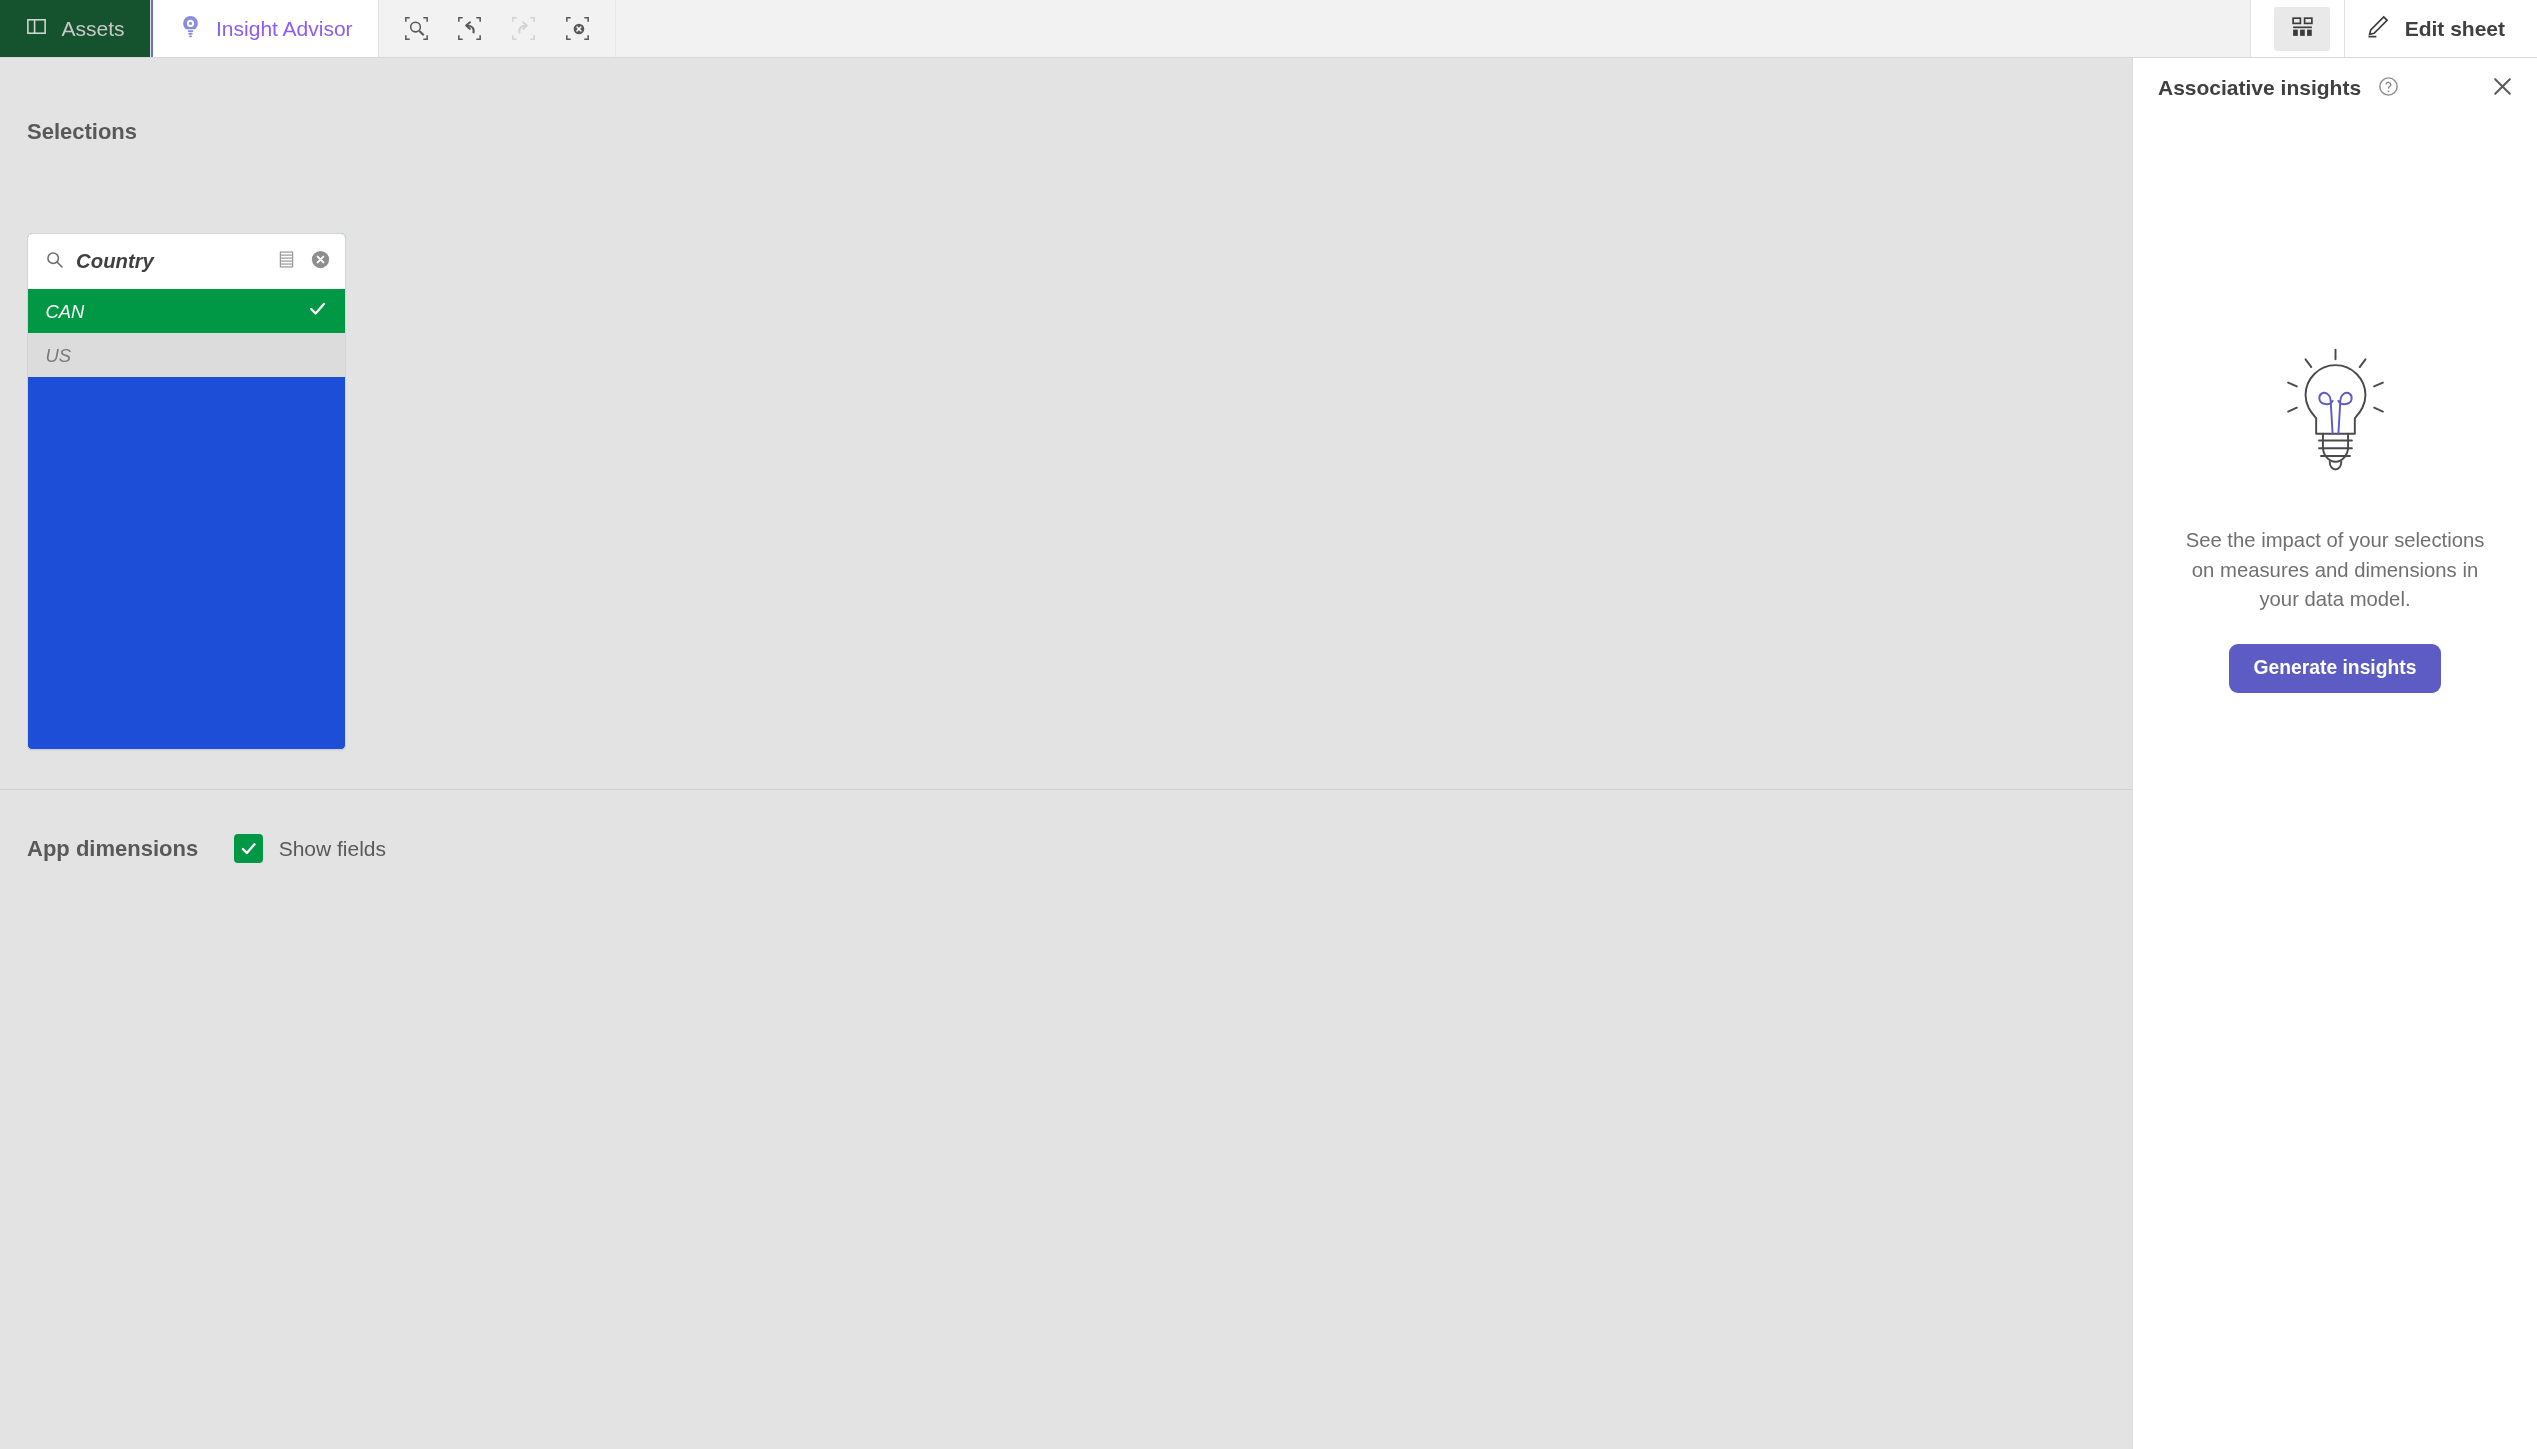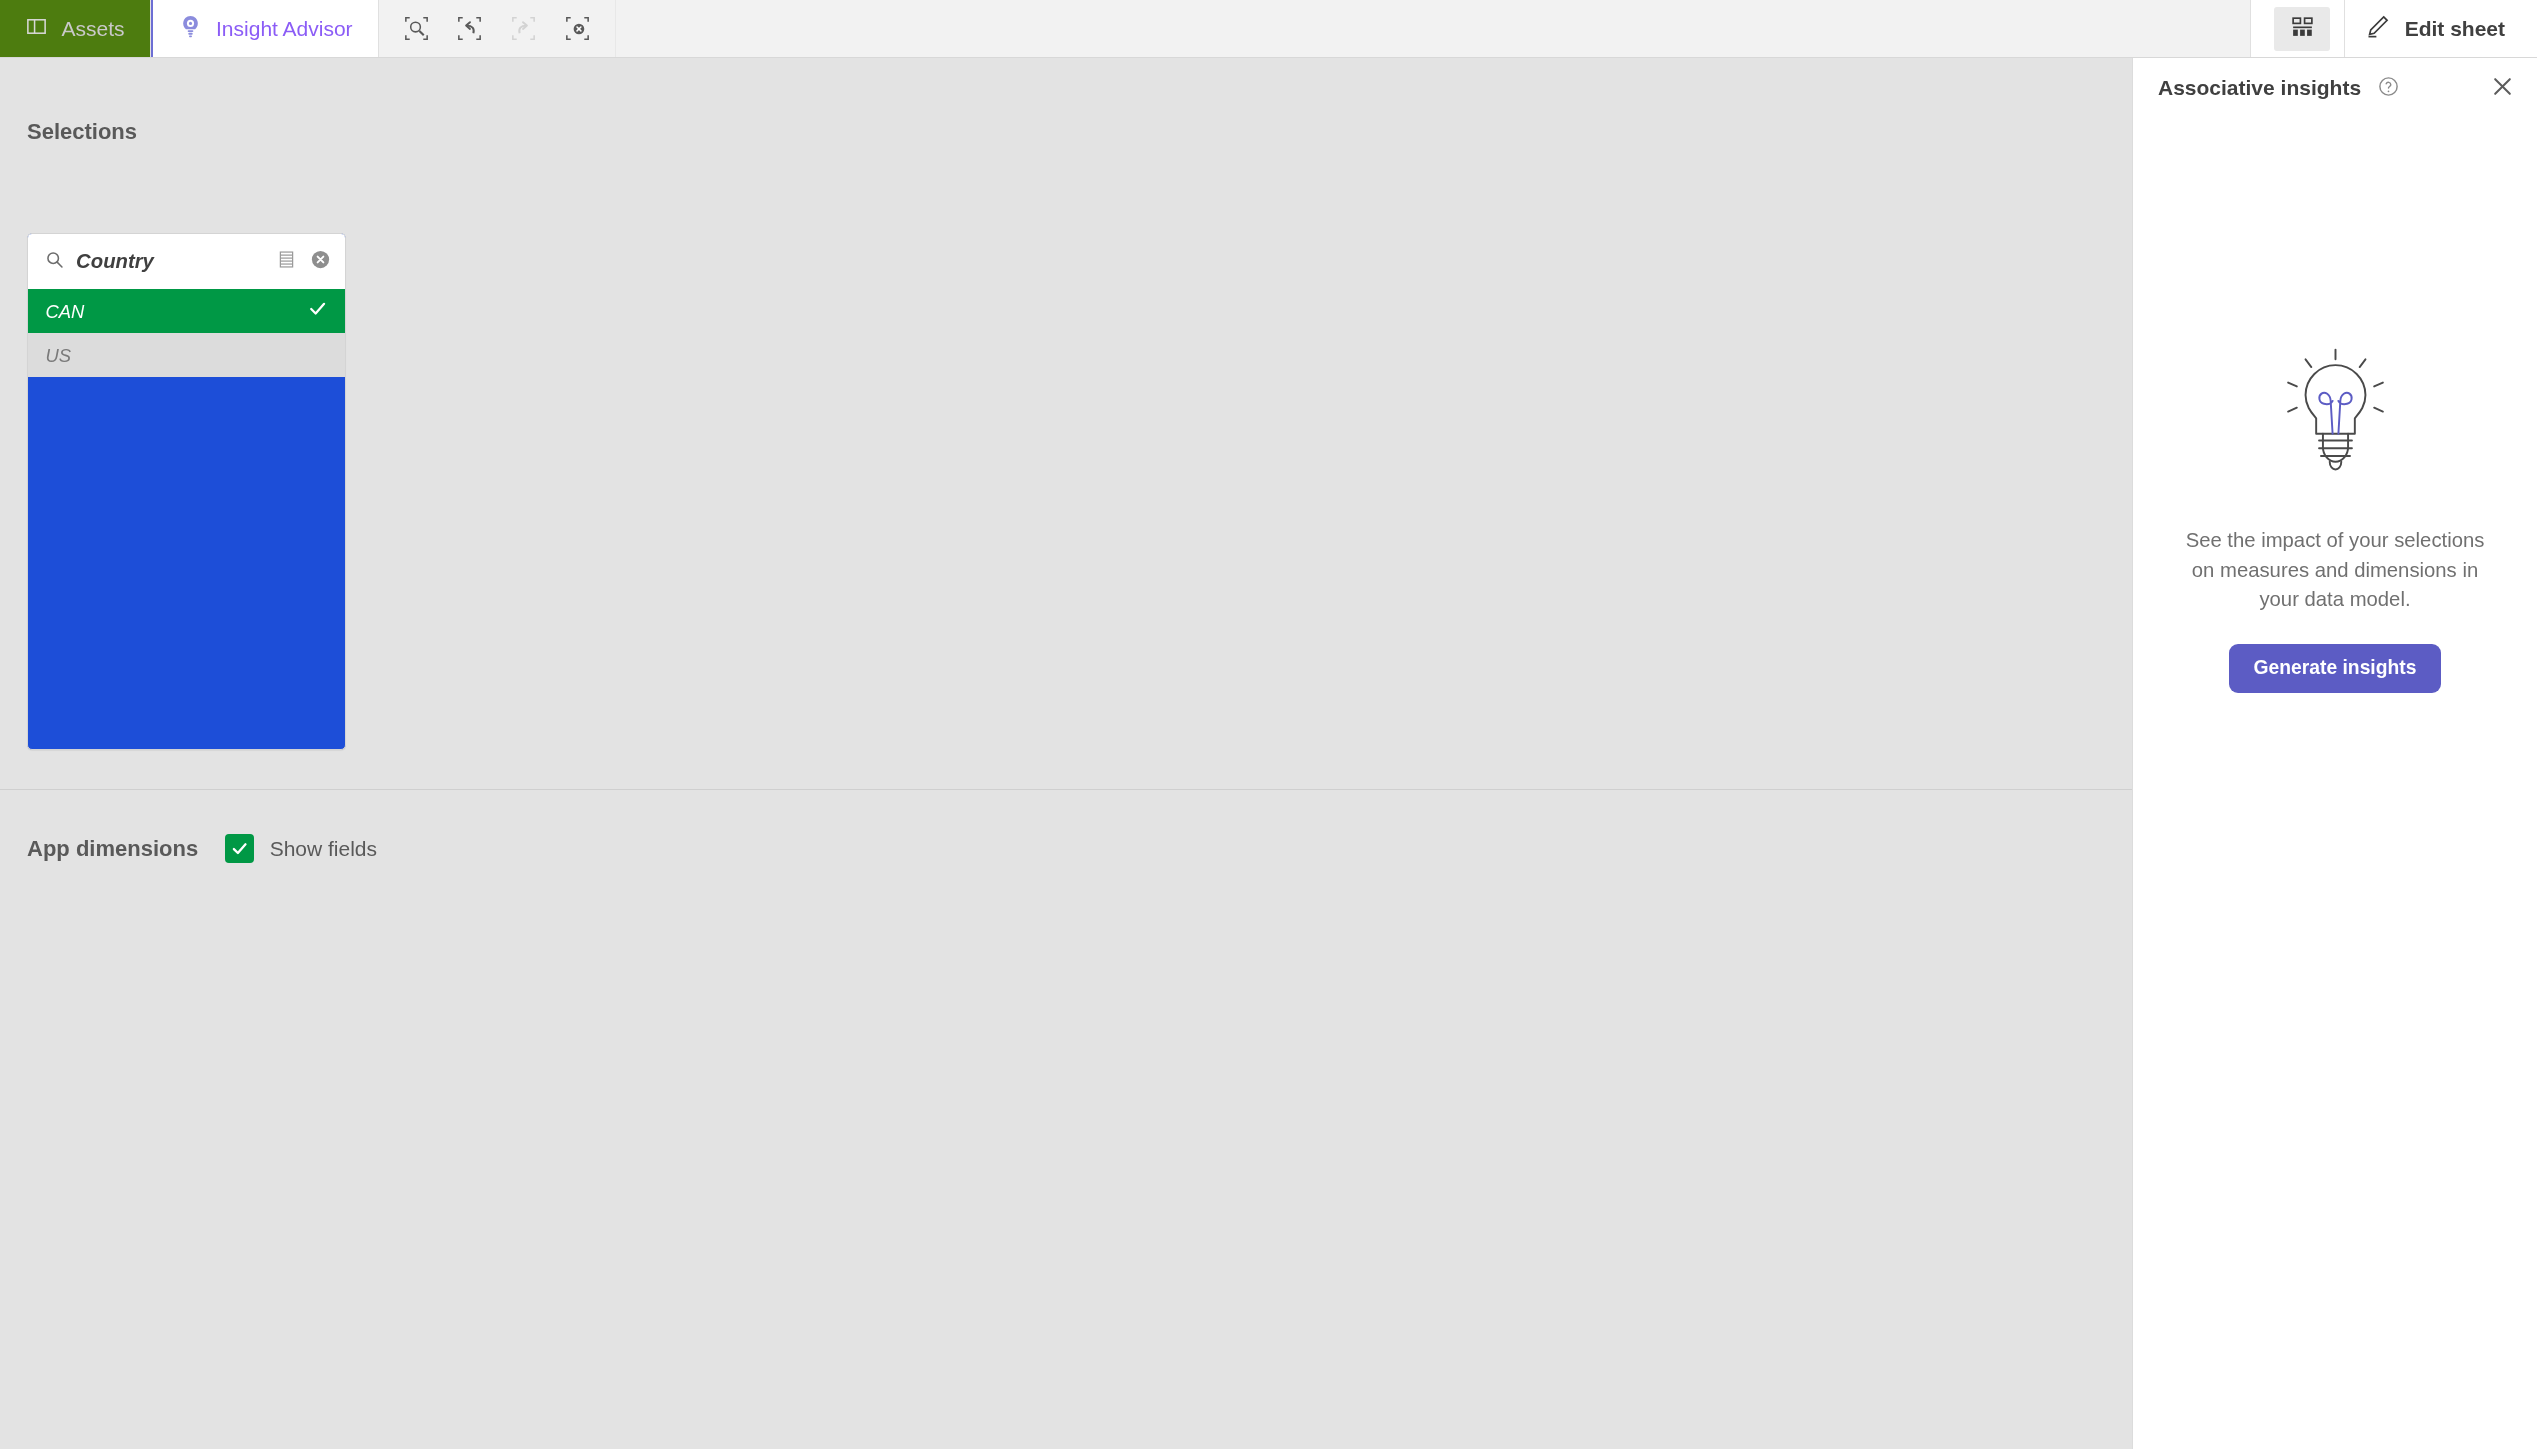--- a/index.html
+++ b/index.html
@@ -21,21 +21,21 @@
   }
   .tab {
     display: flex; align-items: center; gap: 13.5px;
     padding: 0 25px;
     font-size: 21px;
     color: #c9c9c9;
     border-right: 1px solid #e0e0e0;
     background: #fbfbfb;
     cursor: default;
   }
-  .tab.disabled { background: #4d7c0f; }
+  .tab.disabled { background: #14532d; }
   .tab.active {
     background: #ffffff;
     border-left: 2.9px solid #6d6ed4;
     color: #8b5cf6;
   }
   .toolgroup {
     display: flex; align-items: center; gap: 9.7px;
     padding: 0 15.5px;
     background: #f2f2f2;
     flex: 0 0 auto;
@@ -128,21 +128,21 @@
   #country-listbox .lb-header { height: 55px; }
 
   
   .dims-pane {
     position: absolute; top: 692px; left: 0;
     width: 2132px; height: 699px;
     background: #e3e3e3;
   }
   .dims-header {
     position: absolute; left: 27px; top: 44px;
-    display: flex; align-items: center; gap: 27px;
+    display: flex; align-items: center; gap: 36px;
   }
   .dims-label { font-size: 22px; font-weight: bold; color: #595959; }
   .chk-wrap { display: flex; align-items: center; gap: 15.5px; cursor: pointer; }
   .chk {
     width: 29px; height: 29px; border-radius: 3.9px;
     background: #009845;
     display: flex; align-items: center; justify-content: center;
   }
   .chk-label { font-size: 21px; color: #595959; }
 

